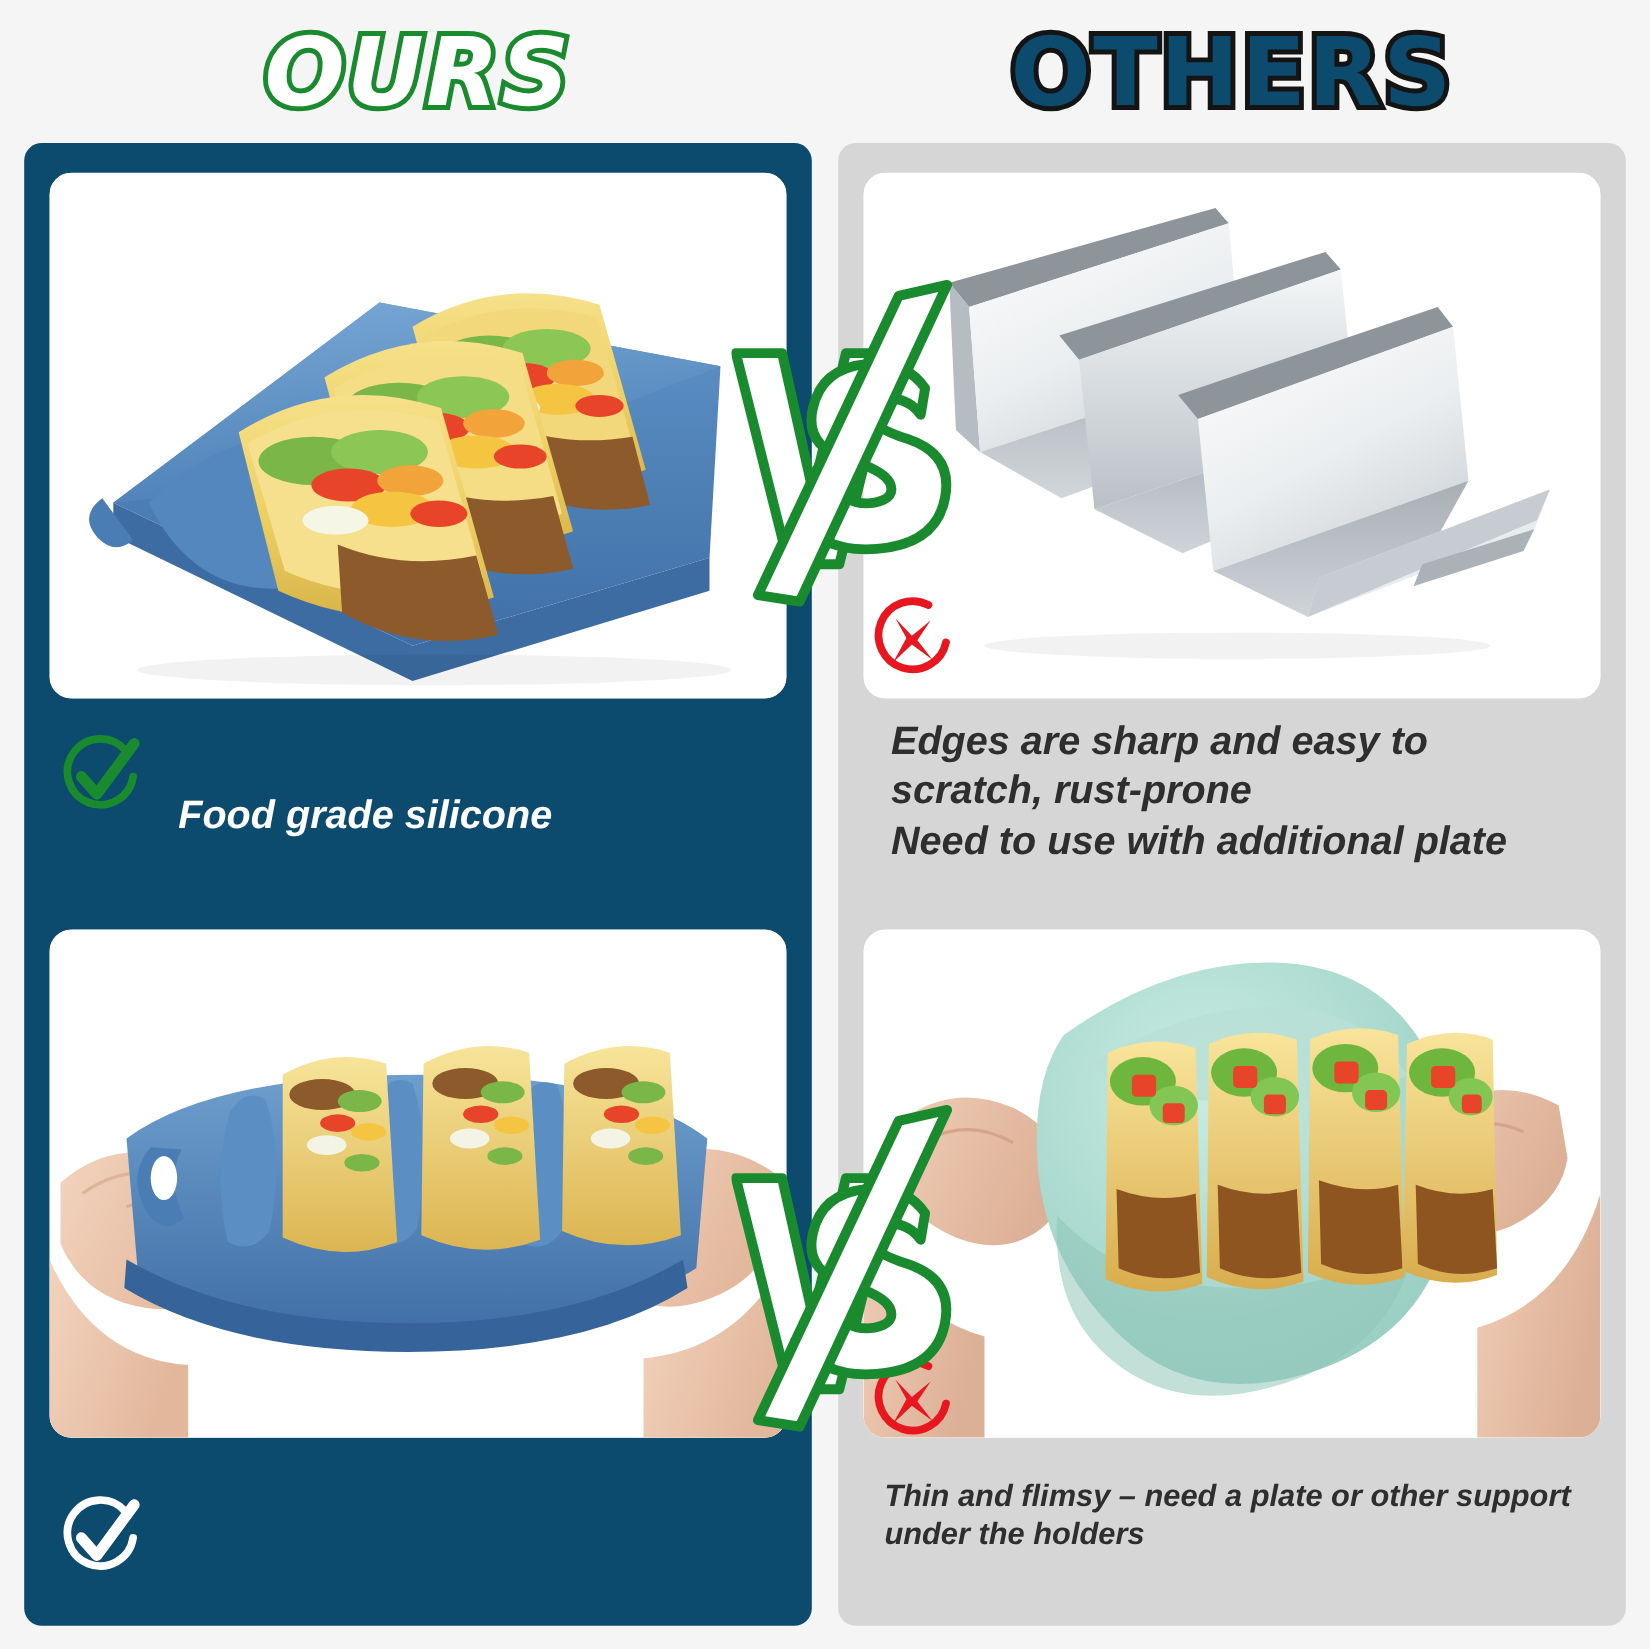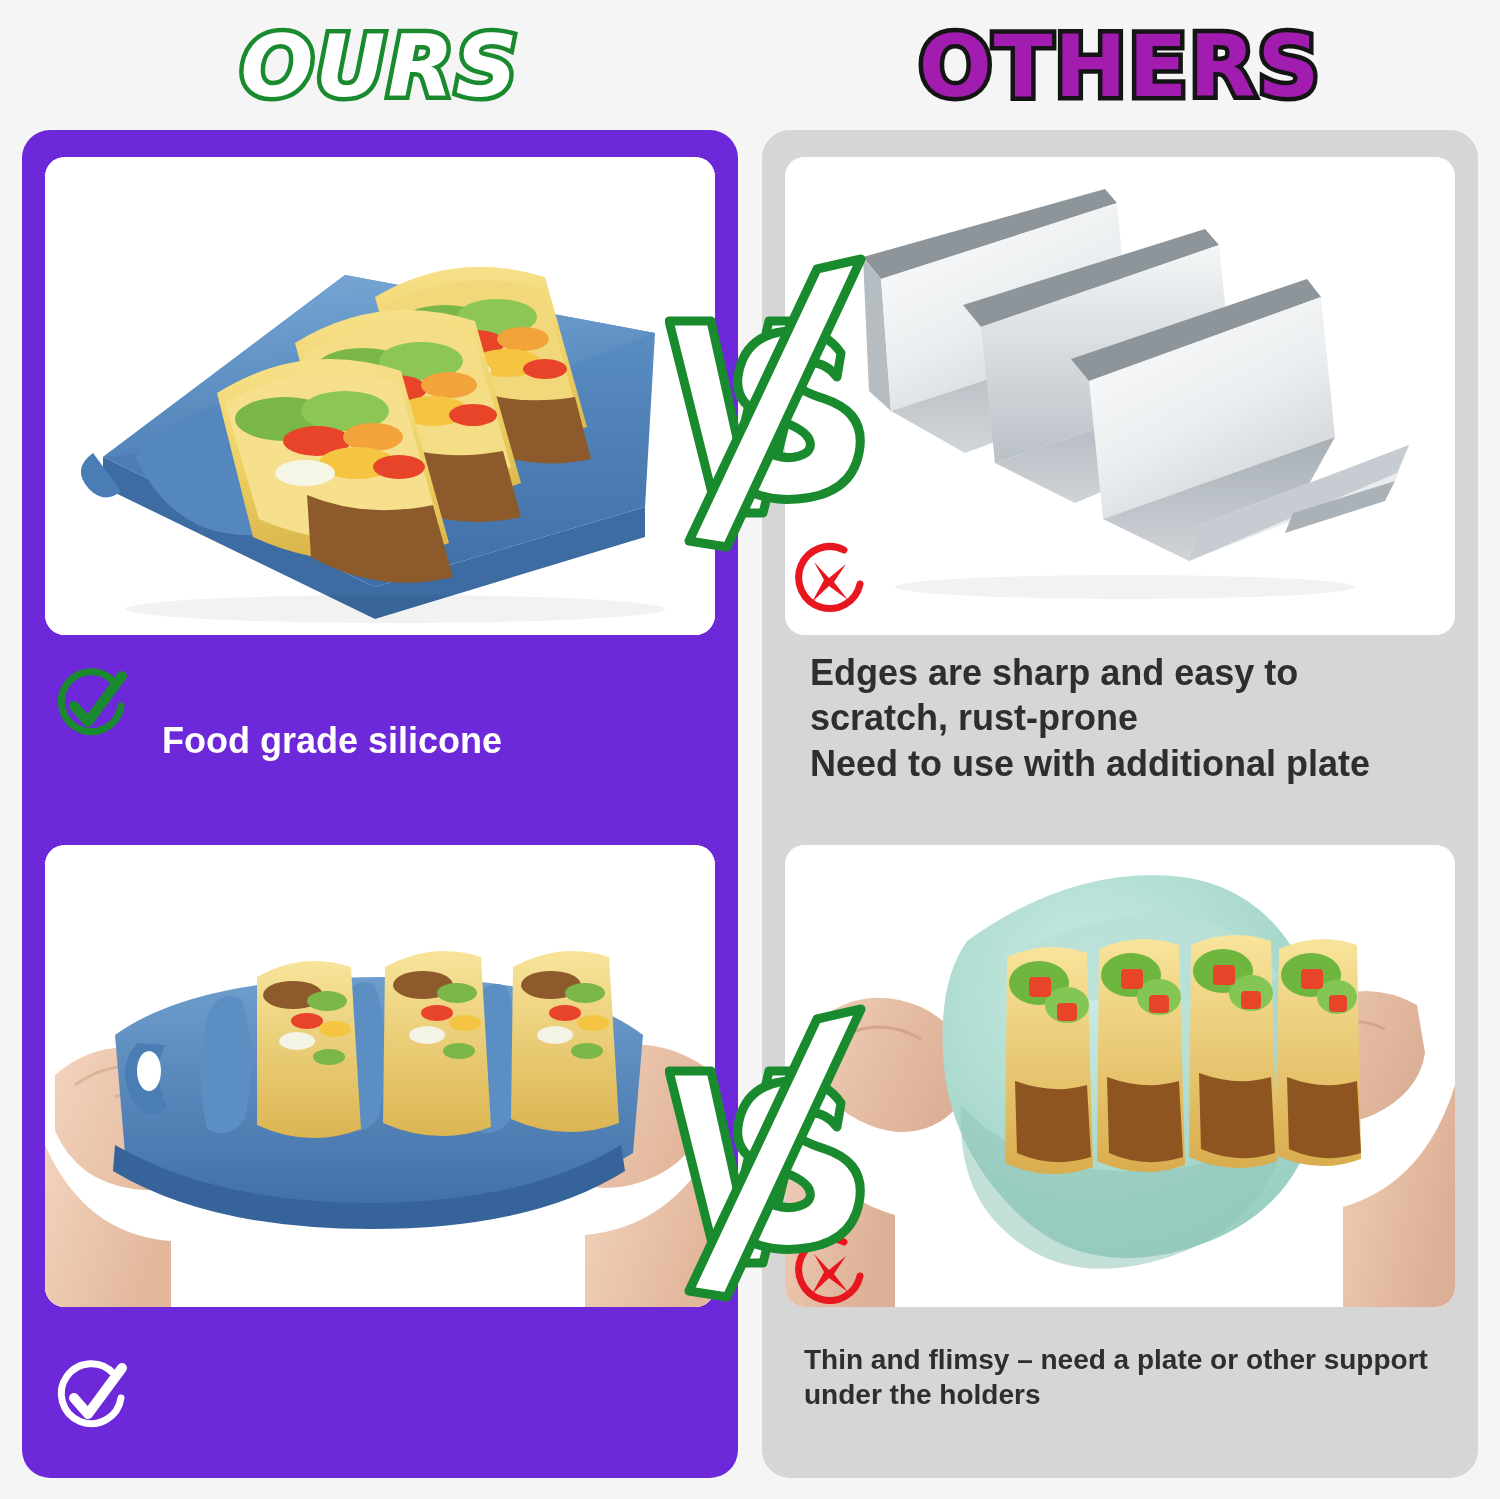--- a/index.html
+++ b/index.html
@@ -21,28 +21,28 @@
   #heading-ours  { left: 22px;  width: 716px; }
   #heading-other { left: 762px; width: 716px; }
   .ours-text {
     color: #ffffff;
     -webkit-text-stroke: 9px #1a8a2e;
     paint-order: stroke fill;
     text-shadow: 0 0 0 #1a8a2e;
     font-style: italic;
   }
   .others-text {
-    color: #a21caf;
+    color: #0c4a6e;
     -webkit-text-stroke: 9px #141414;
     paint-order: stroke fill;
   }
 
   
-  .panel { position: absolute; border-radius: 28px; }
-  #panel-ours   { left: 22px;  top: 130px; width: 716px;  height: 1348px; background: #6d28d9; }
+  .panel { position: absolute; border-radius: 16px; font-style: italic; }
+  #panel-ours   { left: 22px;  top: 130px; width: 716px;  height: 1348px; background: #0c4a6e; }
   #panel-others { left: 762px; top: 130px; width: 716px;  height: 1348px; background: #d6d6d6; }
 
   
   .card {
     position: absolute; background: #ffffff; border-radius: 20px; overflow: hidden;
   }
   #card-ours-top    { left: 23px; top: 27px; width: 670px; height: 478px; }
   #card-ours-bottom { left: 23px; top: 715px; width: 670px; height: 462px; }
   #card-oth-top     { left: 23px; top: 27px; width: 670px; height: 478px; }
   #card-oth-bottom  { left: 23px; top: 715px; width: 670px; height: 462px; }

